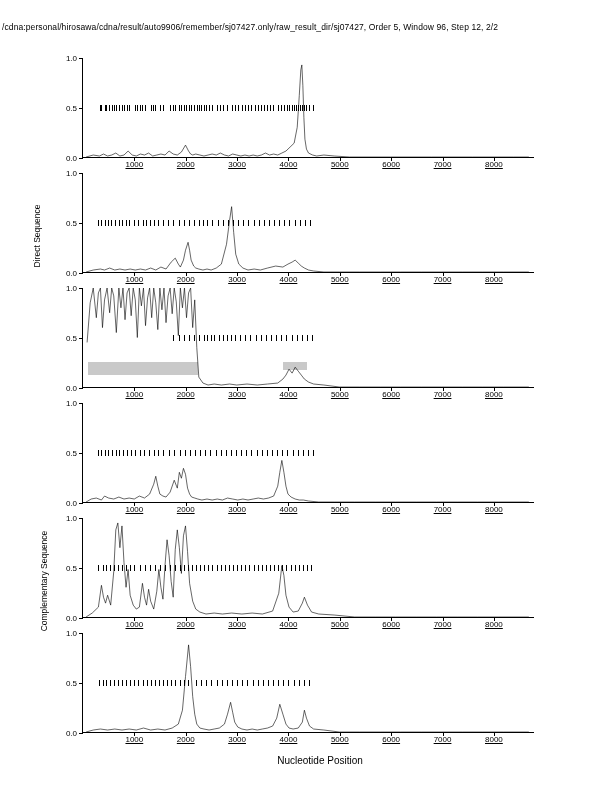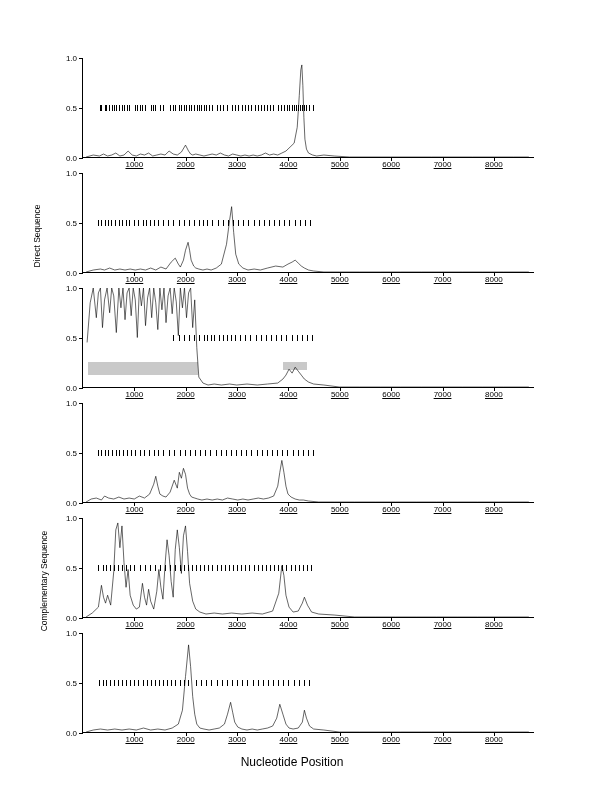--- a/index.html
+++ b/index.html
@@ -78,24 +78,24 @@
     position: absolute;
     top: 100%;
     margin-top: 3px;
     transform: translateX(-50%);
     font-size: 8px;
     white-space: nowrap;
     text-decoration: underline;
   }
   .xlabel {
     position: absolute;
-    left: 66px;
+    left: 94px;
     width: 452px;
     text-align: center;
-    font-size: 12px;
+    font-size: 10px;
   }
   .ylabel {
     position: absolute;
     font-size: 8.5px;
     transform-origin: 50% 50%;
     white-space: nowrap;
   }
   .ylabel.rot {
     transform: rotate(-90deg);
   }
@@ -114,20 +114,21 @@
     position: absolute;
     width: 1px;
     background: #000;
   }
 </style>
 </head>
 <body>
 
 <div id="page">
 
+  <div class="title">/cdna:personal/hirosawa/cdna/result/auto9906/remember/sj07427.only/raw_result_dir/sj07427, Order 5, Window 96, Step 12, 2/2</div>
 
   <div class="plot-stack" id="plot-stack">
       <div class="panel" style="top: 14px;">
         <div class="ytick" style="top: 100px;"></div>
         <div class="ytick-label" style="top: 100px;">0.0</div>
         <div class="ytick" style="top: 50px;"></div>
         <div class="ytick-label" style="top: 50px;">0.5</div>
         <div class="ytick" style="top: 0px;"></div>
         <div class="ytick-label" style="top: 0px;">1.0</div>
         <div class="xtick" style="left: 51.3636px;"></div>

